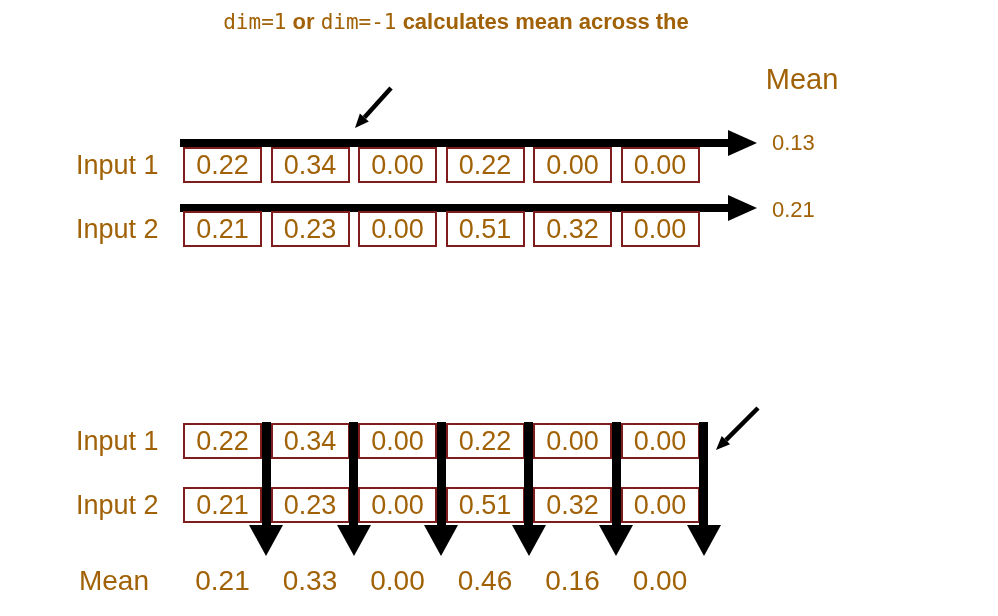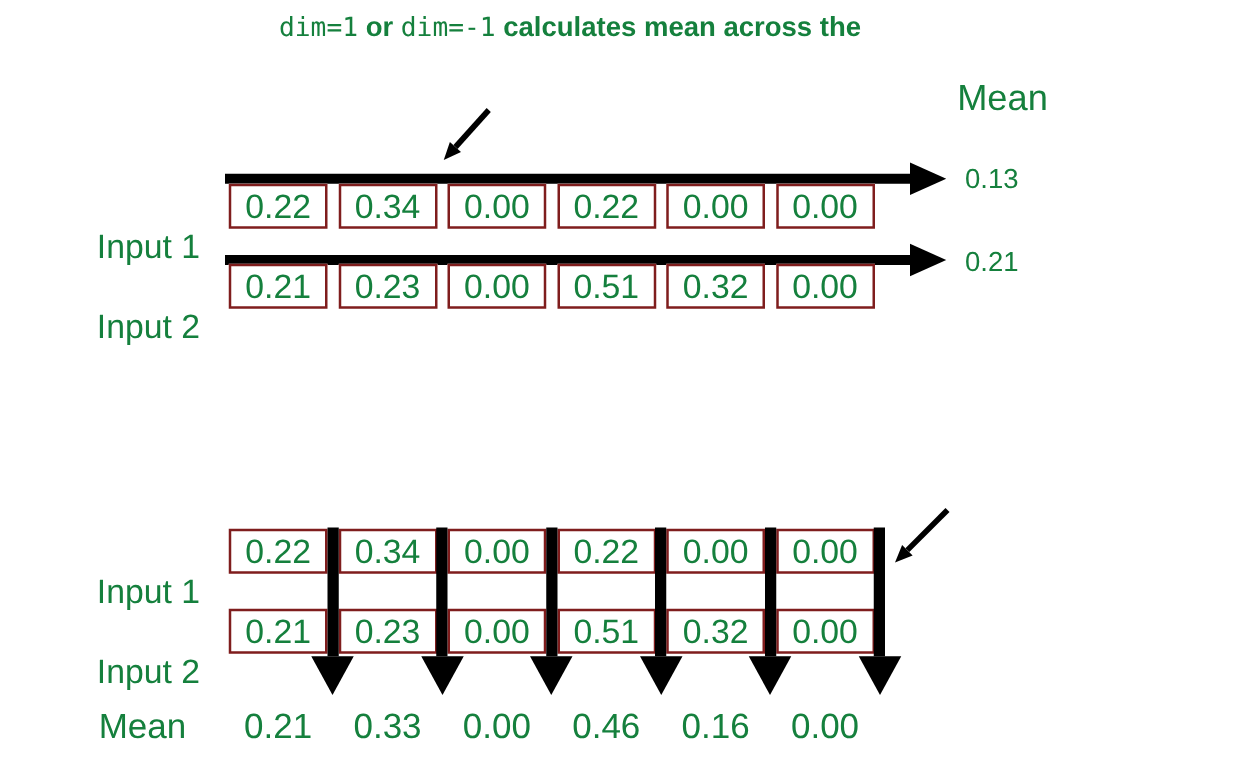--- a/index.html
+++ b/index.html
@@ -1,27 +1,27 @@
 <!DOCTYPE html>
 <html><head>
 <meta charset="utf-8">
 <style>
   html,body { margin:0; padding:0; background:#ffffff; }
   .canvas {
     position:relative; width:998px; height:616px; background:#ffffff;
-    font-family:"Liberation Sans", sans-serif; color:#15803d; overflow:hidden;
+    font-family:"Liberation Sans", sans-serif; color:#a16207; overflow:hidden;
   }
   .abs { position:absolute; }
   
   .caption { position:absolute; text-align:center; font-weight:bold;
              font-size:22px; line-height:40px; white-space:nowrap; }
   .caption .mono { font-family:"DejaVu Sans Mono", monospace; font-weight:500; font-size:21px; }
   
-  .row-label { position:absolute; left:64px; width:96px; height:36px; line-height:36px;
-               text-align:right; font-size:27px;margin-top:32px; }
+  .row-label { position:absolute; left:76px; width:96px; height:36px; line-height:36px;
+               text-align:left; font-size:27px; }
   .result { position:absolute; left:772px; font-size:22px; line-height:34px; }
   .mean-header { position:absolute; left:752px; top:62px; width:100px; text-align:center;
                  font-size:29px; line-height:34px; }
   
   .box-row { position:absolute; left:183px; display:flex; gap:8.5px; }
   .cell { width:79px; height:36px; box-sizing:border-box; border:2px solid #7f1d1d;
           background:#fff; display:flex; align-items:center; justify-content:center;
           font-size:27px; }
   
   .h-arrow { position:absolute; left:180px; width:577px; height:26px; }

